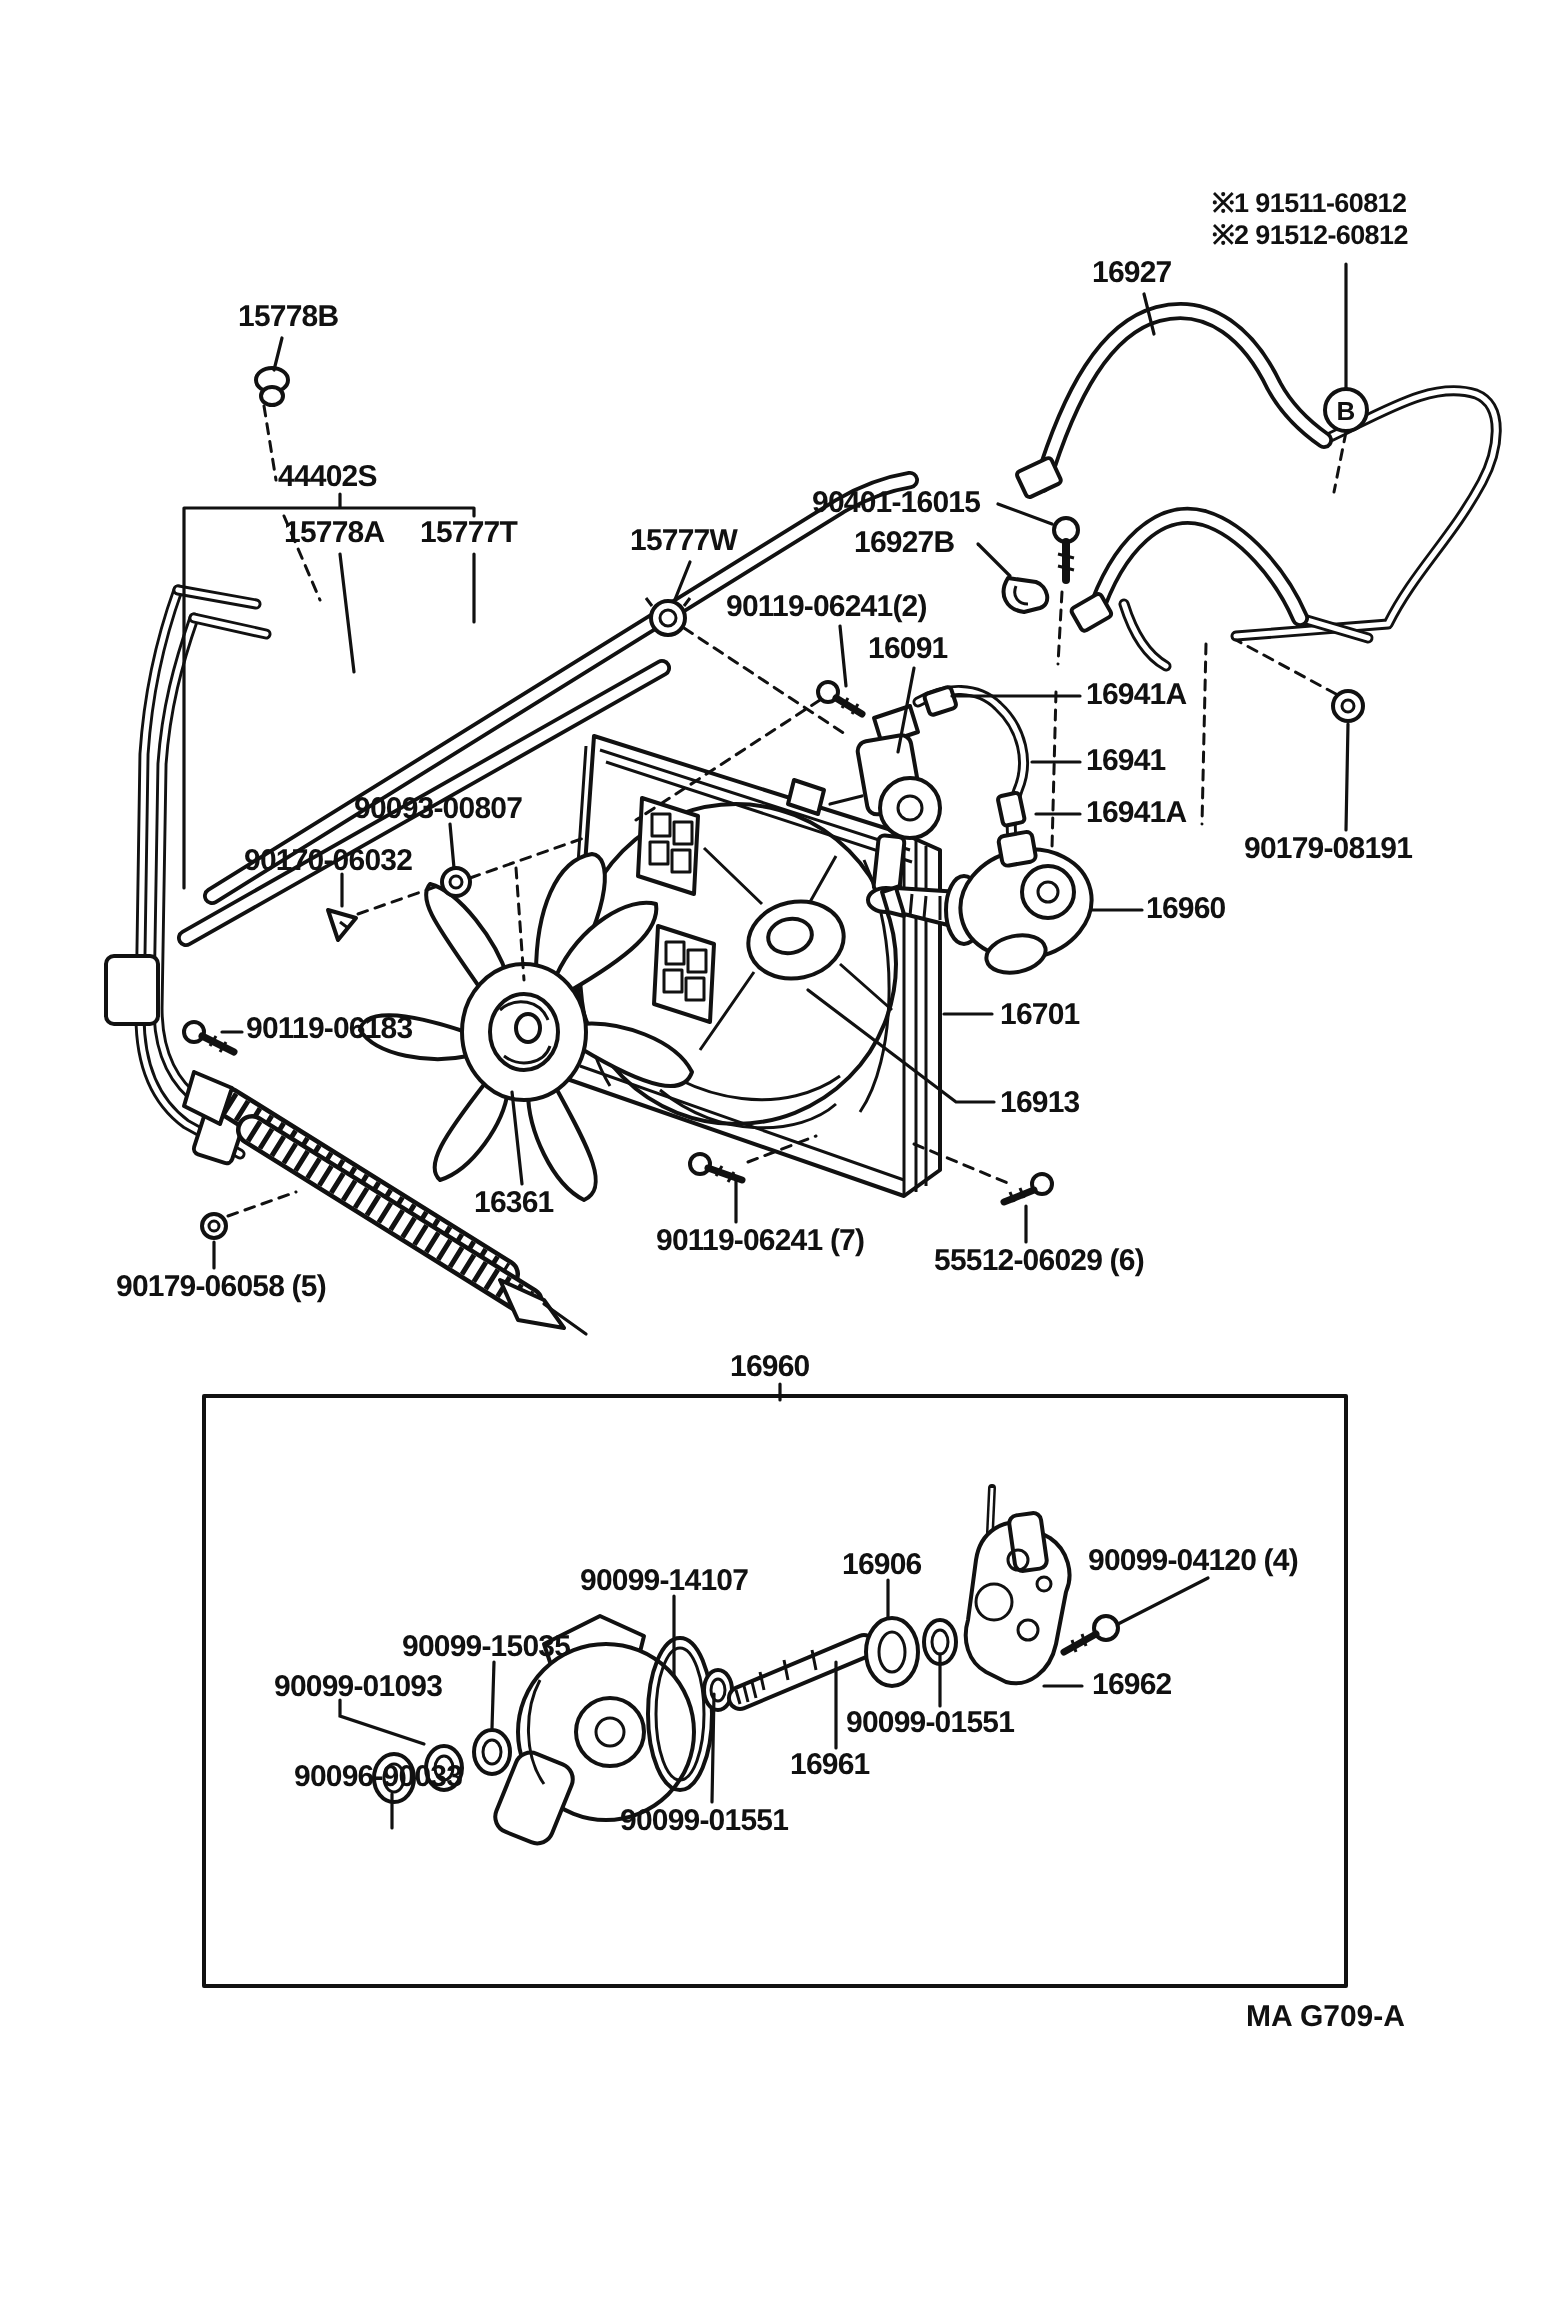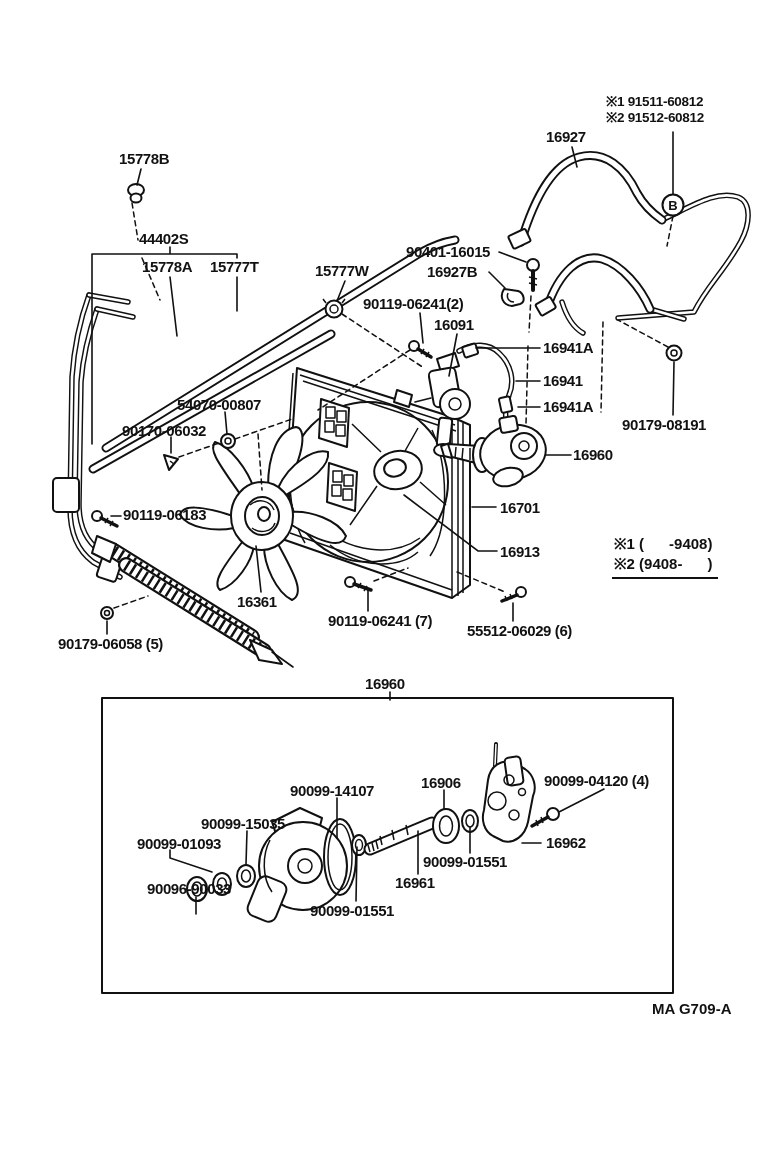--- a/index.html
+++ b/index.html
@@ -354,41 +354,40 @@
 <div class="lbl" style="left:142px;top:259px">15778A</div>
 <div class="lbl" style="left:210px;top:259px">15777T</div>
 <div class="lbl" style="left:315px;top:263px">15777W</div>
 <div class="lbl" style="left:406px;top:244px">90401-16015</div>
 <div class="lbl" style="left:427px;top:264px">16927B</div>
 <div class="lbl" style="left:363px;top:296px">90119-06241(2)</div>
 <div class="lbl" style="left:434px;top:317px">16091</div>
 <div class="lbl" style="left:543px;top:340px">16941A</div>
 <div class="lbl" style="left:543px;top:373px">16941</div>
 <div class="lbl" style="left:543px;top:399px">16941A</div>
-<div class="lbl" style="left:177px;top:397px">54070-00807</div>
+<div class="lbl" style="left:177px;top:397px">90093-00807</div>
 <div class="lbl" style="left:122px;top:423px">90170-06032</div>
 <div class="lbl" style="left:622px;top:417px">90179-08191</div>
 <div class="lbl" style="left:573px;top:447px">16960</div>
 <div class="lbl" style="left:500px;top:500px">16701</div>
 <div class="lbl" style="left:500px;top:544px">16913</div>
 <div class="lbl" style="left:123px;top:507px">90119-06183</div>
 <div class="lbl" style="left:237px;top:594px">16361</div>
 <div class="lbl" style="left:328px;top:613px">90119-06241 (7)</div>
 <div class="lbl" style="left:467px;top:623px">55512-06029 (6)</div>
 <div class="lbl" style="left:58px;top:636px">90179-06058 (5)</div>
 
-<div class="footnote" style="left:612px;top:534px"><span>※1 (&nbsp;&nbsp;&nbsp;&nbsp;&nbsp;&nbsp;-9408)</span><br><span>※2 (9408-&nbsp;&nbsp;&nbsp;&nbsp;&nbsp;&nbsp;)</span></div>
 
 <div class="lbl" style="left:365px;top:676px">16960</div>
 <div class="lbl" style="left:290px;top:783px">90099-14107</div>
 <div class="lbl" style="left:421px;top:775px">16906</div>
 <div class="lbl" style="left:544px;top:773px">90099-04120 (4)</div>
 <div class="lbl" style="left:201px;top:816px">90099-15035</div>
 <div class="lbl" style="left:137px;top:836px">90099-01093</div>
 <div class="lbl" style="left:546px;top:835px">16962</div>
 <div class="lbl" style="left:423px;top:854px">90099-01551</div>
 <div class="lbl" style="left:395px;top:875px">16961</div>
 <div class="lbl" style="left:310px;top:903px">90099-01551</div>
 <div class="lbl" style="left:147px;top:881px">90096-90033</div>
 
-<div class="code" style="left:652px;top:1000px">MA G709-A</div>
+<div class="code" style="left:623px;top:1000px">MA G709-A</div>
 
 </div>
 
 </body></html>

